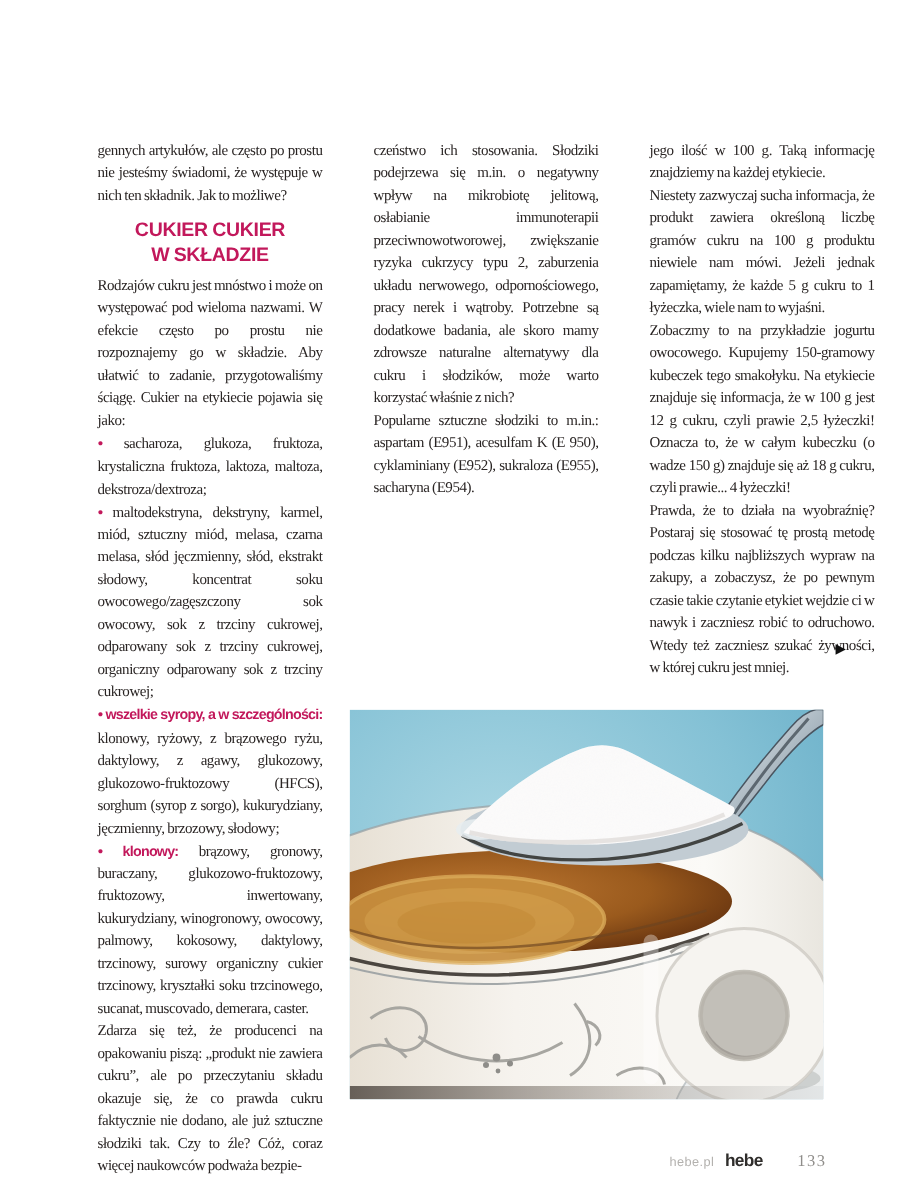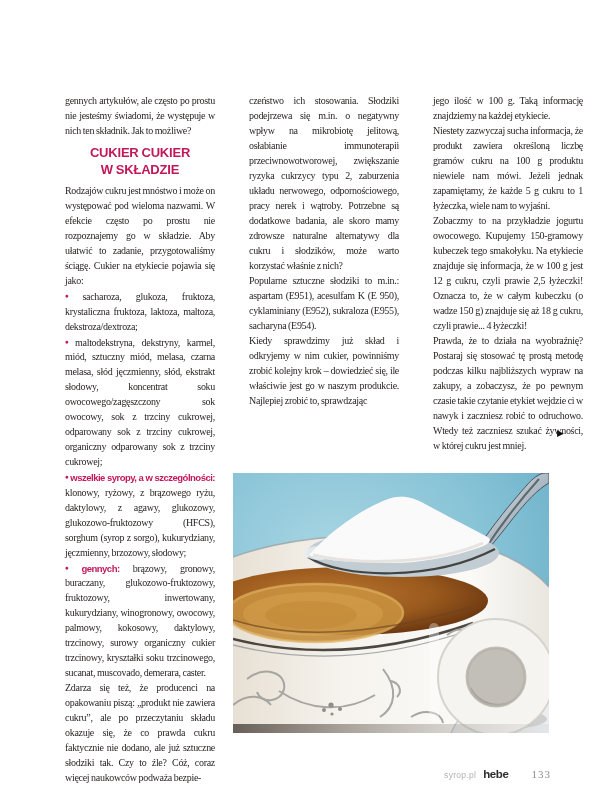--- a/index.html
+++ b/index.html
@@ -74,29 +74,28 @@
       <p>gennych artykułów, ale często po prostu nie jesteśmy świadomi, że występuje w nich ten składnik. Jak to możliwe?</p>
       <div class="pink-heading">
         <span>CUKIER CUKIER</span><br>
         <span>W SKŁADZIE</span>
       </div>
       <p>Rodzajów cukru jest mnóstwo i może on występować pod wieloma nazwami. W efekcie często po prostu nie rozpoznajemy go w składzie. Aby ułatwić to zadanie, przygotowaliśmy ściągę. Cukier na etykiecie pojawia się jako:</p>
       <ul>
         <li><span class="blt">●</span><span>sacharoza, glukoza, fruktoza, krystaliczna fruktoza, laktoza, maltoza, dekstroza/dextroza;</span></li>
         <li><span class="blt">●</span><span>maltodekstryna, dekstryny, karmel, miód, sztuczny miód, melasa, czarna melasa, słód jęczmienny, słód, ekstrakt słodowy, koncentrat soku owocowego/zagęszczony sok owocowy, sok z trzciny cukrowej, odparowany sok z trzciny cukrowej, organiczny odparowany sok z trzciny cukrowej;</span></li>
         <li><span class="blt">●</span><span class="lead">wszelkie syropy, a w szczególności:</span><span> klonowy, ryżowy, z brązowego ryżu, daktylowy, z agawy, glukozowy, glukozowo-fruktozowy (HFCS), sorghum (syrop z sorgo), kukurydziany, jęczmienny, brzozowy, słodowy;</span></li>
-        <li><span class="blt">●</span><span class="lead">gennych:</span><span> brązowy, gronowy, buraczany, glukozowo-fruktozowy, fruktozowy, inwertowany, kukurydziany, winogronowy, owocowy, palmowy, kokosowy, daktylowy, trzcinowy, surowy organiczny cukier trzcinowy, kryształki soku trzcinowego, sucanat, muscovado, demerara, caster.</span></li>
+        <li><span class="blt">●</span><span class="lead">klonowy:</span><span> brązowy, gronowy, buraczany, glukozowo-fruktozowy, fruktozowy, inwertowany, kukurydziany, winogronowy, owocowy, palmowy, kokosowy, daktylowy, trzcinowy, surowy organiczny cukier trzcinowy, kryształki soku trzcinowego, sucanat, muscovado, demerara, caster.</span></li>
       </ul>
       <p>Zdarza się też, że producenci na opakowaniu piszą: „produkt nie zawiera cukru”, ale po przeczytaniu składu okazuje się, że co prawda cukru faktycznie nie dodano, ale już sztuczne słodziki tak. Czy to źle? Cóż, coraz więcej naukowców podważa bezpie-</p>
     </div>
 
     <div class="col" lang="pl">
       <p>czeństwo ich stosowania. Słodziki podejrzewa się m.in. o negatywny wpływ na mikrobiotę jelitową, osłabianie immunoterapii przeciwnowotworowej, zwiększanie ryzyka cukrzycy typu 2, zaburzenia układu nerwowego, odpornościowego, pracy nerek i wątroby. Potrzebne są dodatkowe badania, ale skoro mamy zdrowsze naturalne alternatywy dla cukru i słodzików, może warto korzystać właśnie z nich?</p>
       <p>Popularne sztuczne słodziki to m.in.: aspartam (E951), acesulfam K (E 950), cyklaminiany (E952), sukraloza (E955), sacharyna (E954).</p>
-      <p>Kiedy sprawdzimy już skład i odkryjemy w nim cukier, powinniśmy zrobić kolejny krok – dowiedzieć się, ile właściwie jest go w naszym produkcie. Najlepiej zrobić to, sprawdzając</p>
     </div>
 
     <div class="col" lang="pl">
       <p>jego ilość w 100 g. Taką informację znajdziemy na każdej etykiecie.</p>
       <p>Niestety zazwyczaj sucha informacja, że produkt zawiera określoną liczbę gramów cukru na 100 g produktu niewiele nam mówi. Jeżeli jednak zapamiętamy, że każde 5 g cukru to 1 łyżeczka, wiele nam to wyjaśni.</p>
       <p>Zobaczmy to na przykładzie jogurtu owocowego. Kupujemy 150-gramowy kubeczek tego smakołyku. Na etykiecie znajduje się informacja, że w 100 g jest 12 g cukru, czyli prawie 2,5 łyżeczki! Oznacza to, że w całym kubeczku (o wadze 150 g) znajduje się aż 18 g cukru, czyli prawie... 4 łyżeczki!</p>
       <p>Prawda, że to działa na wyobraźnię? Postaraj się stosować tę prostą metodę podczas kilku najbliższych wypraw na zakupy, a zobaczysz, że po pewnym czasie takie czytanie etykiet wejdzie ci w nawyk i zaczniesz robić to odruchowo. Wtedy też zaczniesz szukać żywności, w której cukru jest mniej.</p>
     </div>
   </div>
 
@@ -204,18 +203,18 @@
         <g>
           <path d="M 76,82 C 96,60 122,40 150,28 C 164,22 176,22 192,31 C 216,44 240,56 256,65 C 258,68 256,71 248,74 C 220,84 186,90 160,90 C 124,90 92,88 76,82 Z" fill="#fcfbfa"></path>
           <path d="M 76,82 C 96,60 122,40 150,28 C 164,22 176,22 192,31 C 216,44 240,56 256,65 C 258,68 256,71 248,74 C 220,84 186,90 160,90 C 124,90 92,88 76,82 Z" fill="#eceff1" filter="url(#grain)" opacity="0.8"></path>
           <path d="M 80,82 C 122,92 200,92 250,70" fill="none" stroke="#d8d4d0" stroke-width="3" opacity="0.6"></path>
         </g>
       </g>
     </svg>
   </div>
 
   <div class="footer">
-    <span class="footer-site">syrop.pl</span>
+    <span class="footer-site">hebe.pl</span>
     <span class="footer-brand">hebe</span>
     <span class="footer-page">133</span>
   </div>
 
 </div>
 
 </body></html>

